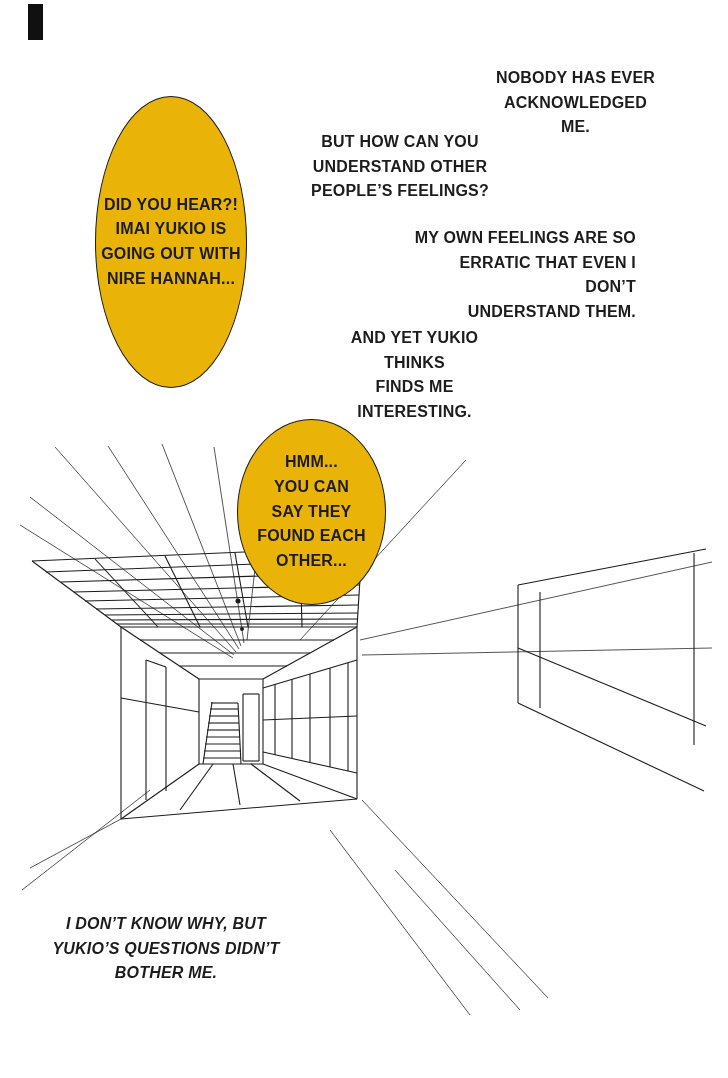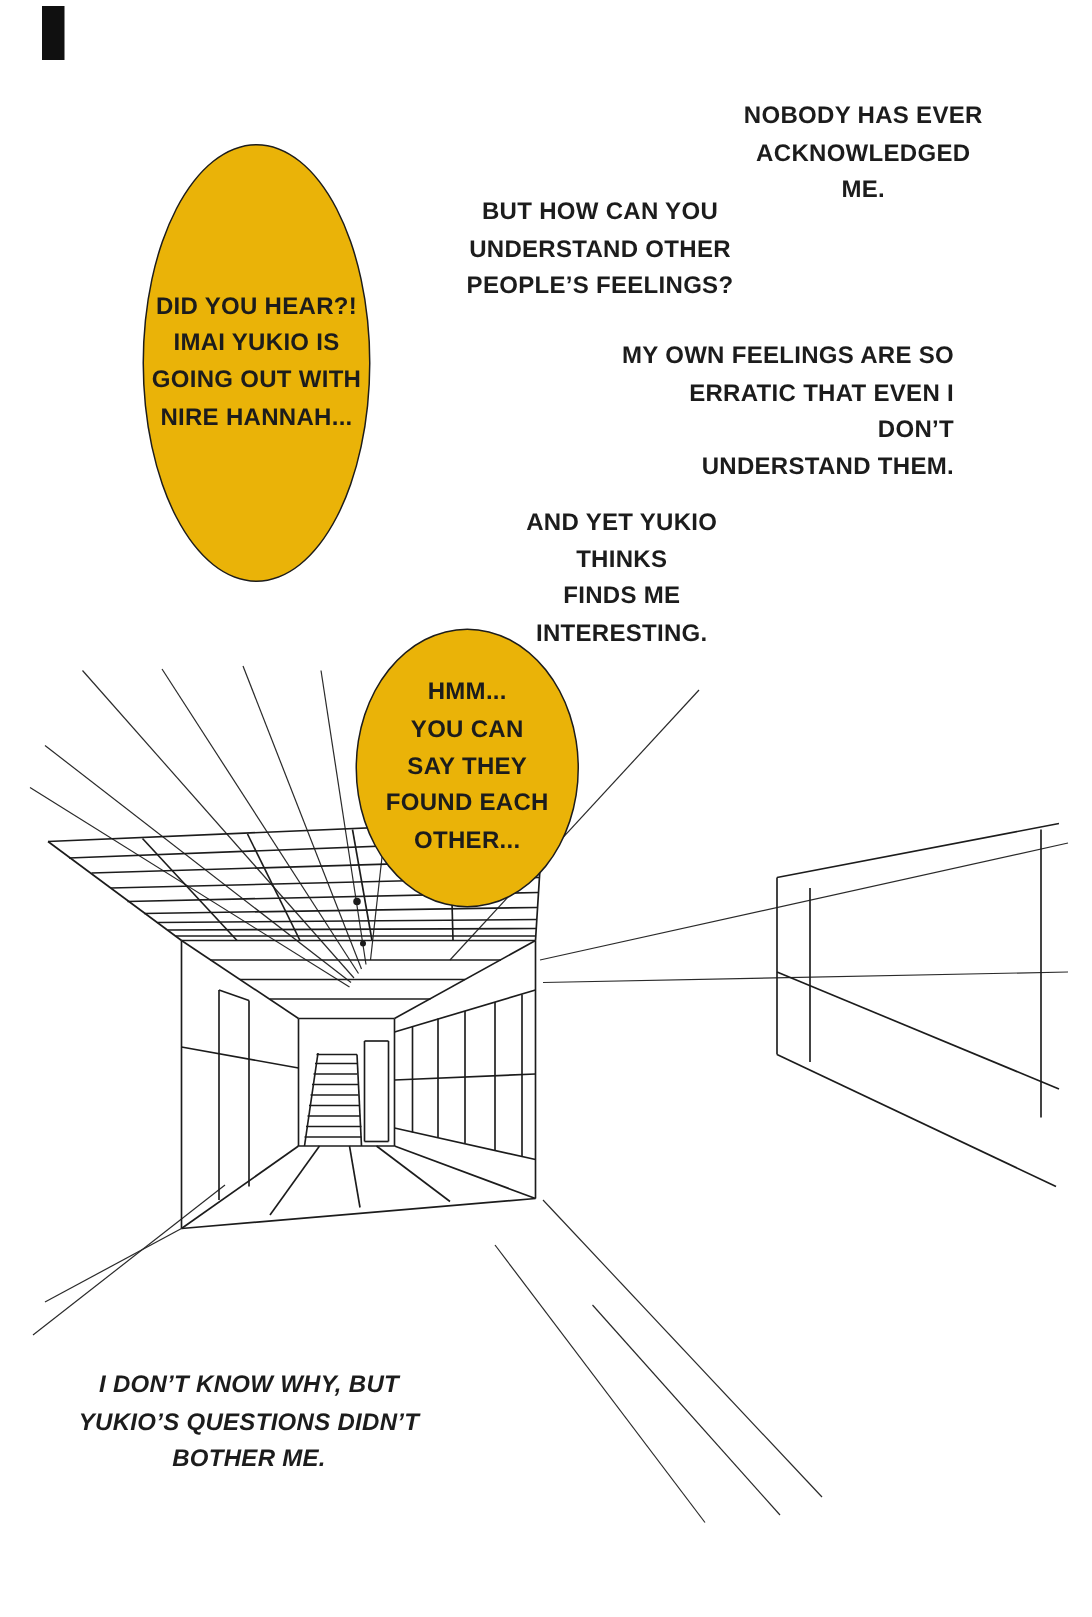--- a/index.html
+++ b/index.html
@@ -48,21 +48,21 @@
   .narration {
     position: absolute;
     z-index: 4;
   }
   .bubble-1 { left: 95px;  top: 96px;  width: 152px; height: 292px; }
   .bubble-2 { left: 237px; top: 419px; width: 149px; height: 186px; }
   .bubble-3 { left: 351px; top: 594px; width: 217px; height: 312px; }
   .narr-1 { left: 488px; top: 66px;  width: 175px; }
   .narr-2 { left: 310px; top: 130px; width: 180px; }
   .narr-3 { left: 408px; top: 226px; width: 228px; text-align: right; }
-  .narr-4 { left: 322px; top: 337px; width: 185px; }
+  .narr-4 { left: 322px; top: 326px; width: 185px; }
   .narr-5 { left: 52px;  top: 912px; width: 228px; font-style: italic; }
 </style>
 </head>
 <body>
 
 <div class="manga-page">
 
   <svg class="artwork" viewBox="0 0 728 1078" xmlns="http://www.w3.org/2000/svg">
 
     <g stroke="#2a2a2a" stroke-width="0.8" fill="none">

